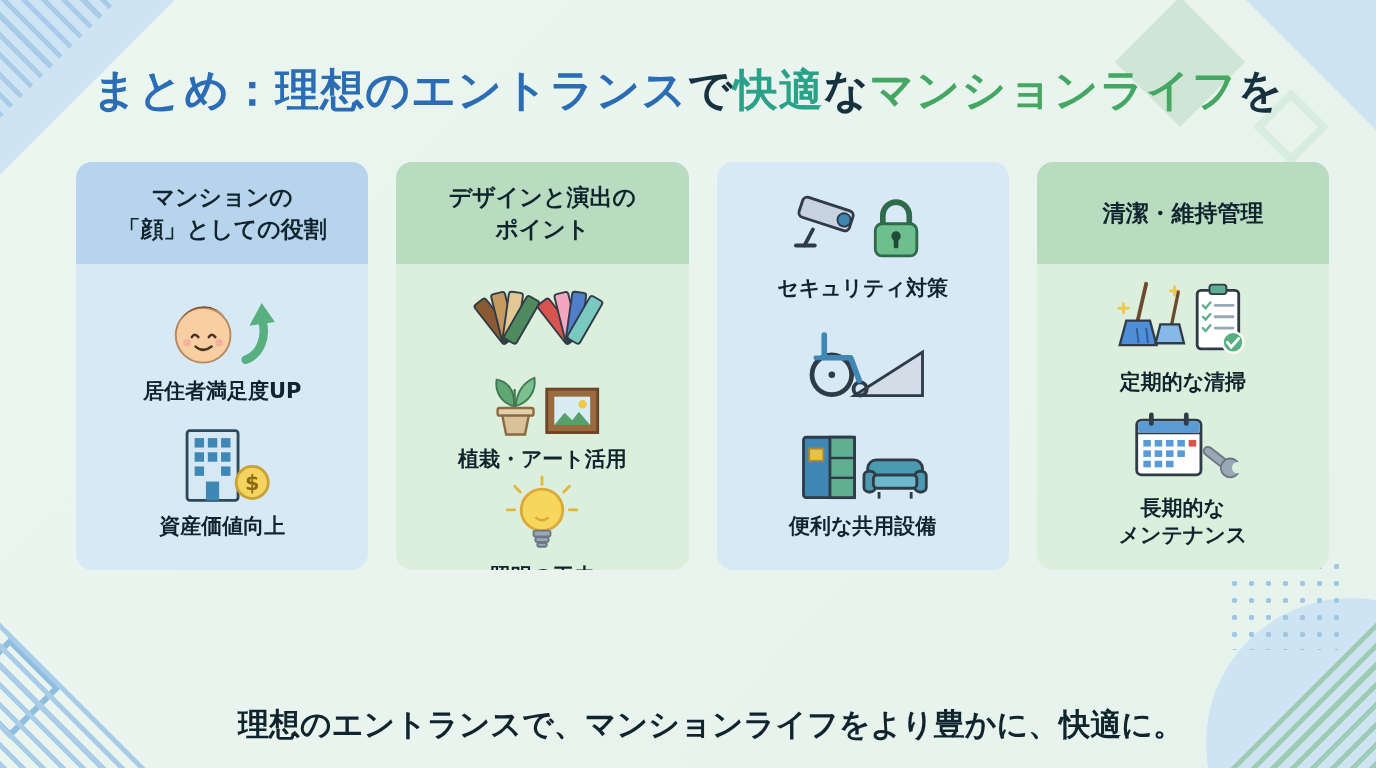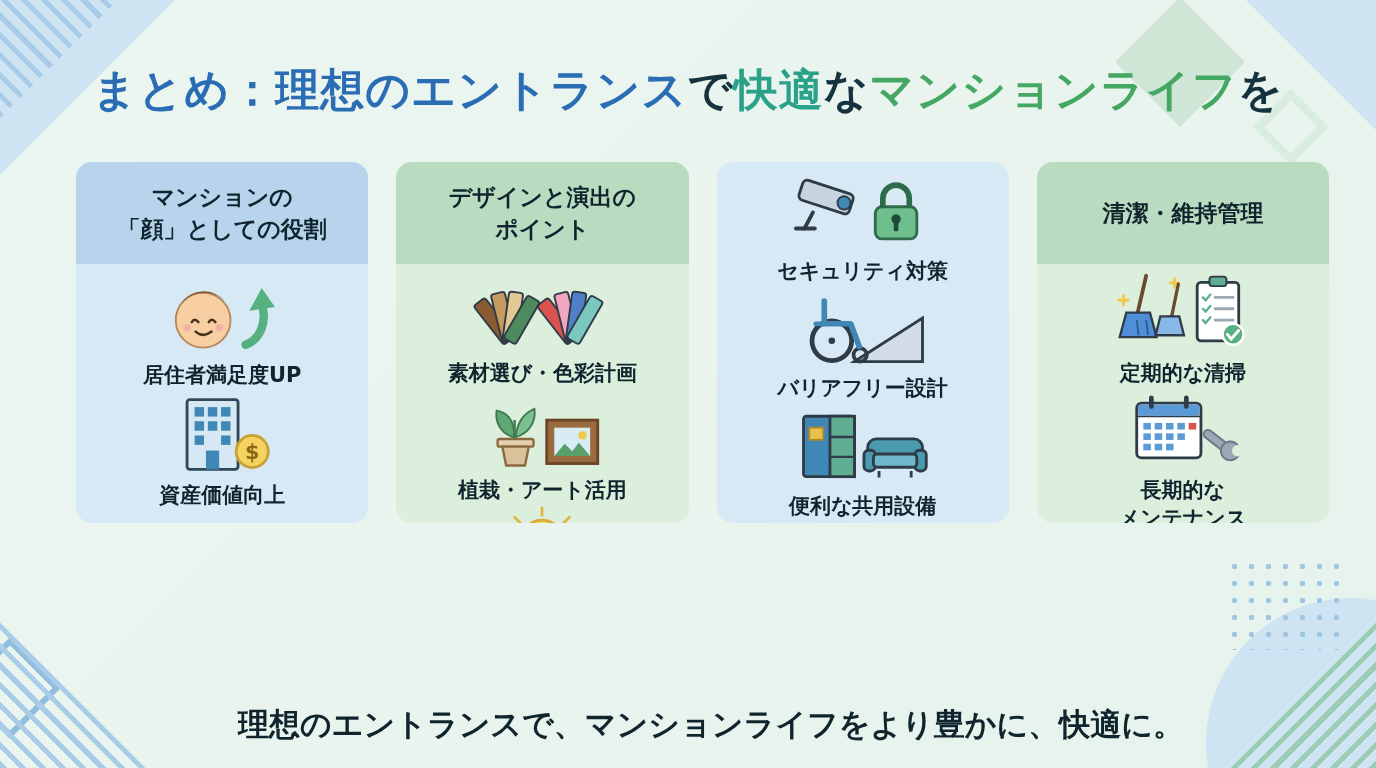--- a/index.html
+++ b/index.html
@@ -23,21 +23,21 @@
   .deco-dots-br { bottom:118px; right:26px; width:124px; height:92px;
     background-image:radial-gradient(#9fc7e4 2.5px,rgba(0,0,0,0) 3px); background-size:17px 17px; }
   .deco-stripes-br { bottom:0; right:0; width:150px; height:150px; clip-path:polygon(100% 0,100% 100%,0 100%);
     background:repeating-linear-gradient(-45deg,#9ccdb4 0 5px,rgba(0,0,0,0) 5px 14px); }
 
   .title {
     position:absolute; z-index:2; top:66px; left:0; right:0;
     text-align:center; font-size:44px; font-weight:700; letter-spacing:1px; line-height:1.1;
   }
   .columns {
-    position:absolute; z-index:2; top:162px; left:47px; width:1282px; height:361px;
+    position:absolute; z-index:2; top:162px; left:47px; width:1282px; height:408px;
     display:flex; gap:28px;padding-left:29px;
   }
   .card { flex:1 1 0; border-radius:16px; display:flex; flex-direction:column; overflow:hidden; }
   .card.blue  { background:#d8e9f6; }
   .card.green { background:#dcefdd; }
   .card-header {
     height:102px; flex:0 0 auto; display:flex; align-items:center; justify-content:center;
     text-align:center; font-size:23px; font-weight:700; color:#10242e;
     white-space:pre-line; line-height:1.4; padding:0 6px;
   }
@@ -135,21 +135,20 @@
                 <rect x="33" y="22" width="15" height="52" rx="3" fill="#4f8a5f" transform="rotate(30 40 74)"></rect>
               </g>
               <g stroke="#2f3b46" stroke-width="2">
                 <rect x="100" y="22" width="15" height="52" rx="3" fill="#d9534f" transform="rotate(-38 107 74)"></rect>
                 <rect x="100" y="22" width="15" height="52" rx="3" fill="#f2a6bf" transform="rotate(-14 107 74)"></rect>
                 <rect x="100" y="22" width="15" height="52" rx="3" fill="#4f7fc9" transform="rotate(8 107 74)"></rect>
                 <rect x="100" y="22" width="15" height="52" rx="3" fill="#79c9c0" transform="rotate(30 107 74)"></rect>
               </g>
             </svg>
           </span>
-          <span class="label">素材選び・色彩計画</span>
         </div>
         <div class="item">
           <span class="icon">
             <svg viewBox="0 0 150 90" width="142" height="85">
               <path d="M45 52 c-14 -4 -20 -16 -18 -28 c12 2 20 12 18 28z" fill="#5fa874" stroke="#3f7a52" stroke-width="2"></path>
               <path d="M47 52 c2 -18 10 -26 20 -30 c2 14 -6 26 -20 30z" fill="#7cc08f" stroke="#3f7a52" stroke-width="2"></path>
               <path d="M46 56 v-22" stroke="#3f7a52" stroke-width="2.5"></path>
               <rect x="28" y="54" width="38" height="8" rx="2" fill="#e3d0ae" stroke="#8a6a3f" stroke-width="2.5"></rect>
               <path d="M33 62 h28 l-4 20 h-20 z" fill="#d9c29a" stroke="#8a6a3f" stroke-width="2.5"></path>
               <rect x="80" y="34" width="54" height="46" fill="#9a6b3f" stroke="#6b4526" stroke-width="3"></rect>
@@ -205,21 +204,20 @@
           <span class="icon">
             <svg viewBox="0 0 150 90" width="142" height="85">
               <path d="M66 80 L138 34 L138 80 Z" fill="#d2dde8" stroke="#2f3b46" stroke-width="3"></path>
               <circle cx="42" cy="58" r="21" fill="none" stroke="#2f3b46" stroke-width="5"></circle>
               <circle cx="42" cy="58" r="3.5" fill="#2f3b46"></circle>
               <circle cx="72" cy="73" r="7" fill="none" stroke="#2f3b46" stroke-width="4"></circle>
               <path d="M34 16 v24 h28 l9 24" fill="none" stroke="#3f88b5" stroke-width="6" stroke-linecap="round" stroke-linejoin="round"></path>
               <path d="M34 40 h-9" stroke="#3f88b5" stroke-width="5" stroke-linecap="round"></path>
             </svg>
           </span>
-          <span class="label">バリアフリー設計</span>
         </div>
         <div class="item">
           <span class="icon">
             <svg viewBox="0 0 150 90" width="142" height="85">
               <rect x="12" y="14" width="54" height="64" rx="3" fill="#3f88b5" stroke="#2f3b46" stroke-width="3"></rect>
               <rect x="40" y="14" width="26" height="64" fill="#5fae92" stroke="#2f3b46" stroke-width="3"></rect>
               <line x1="40" y1="36" x2="66" y2="36" stroke="#2f3b46" stroke-width="2.5"></line>
               <line x1="40" y1="57" x2="66" y2="57" stroke="#2f3b46" stroke-width="2.5"></line>
               <rect x="18" y="26" width="15" height="13" fill="#e8c14a" stroke="#a8892f" stroke-width="2"></rect>
               <rect x="80" y="38" width="58" height="20" rx="9" fill="#4a9ab0" stroke="#2f3b46" stroke-width="3"></rect>

